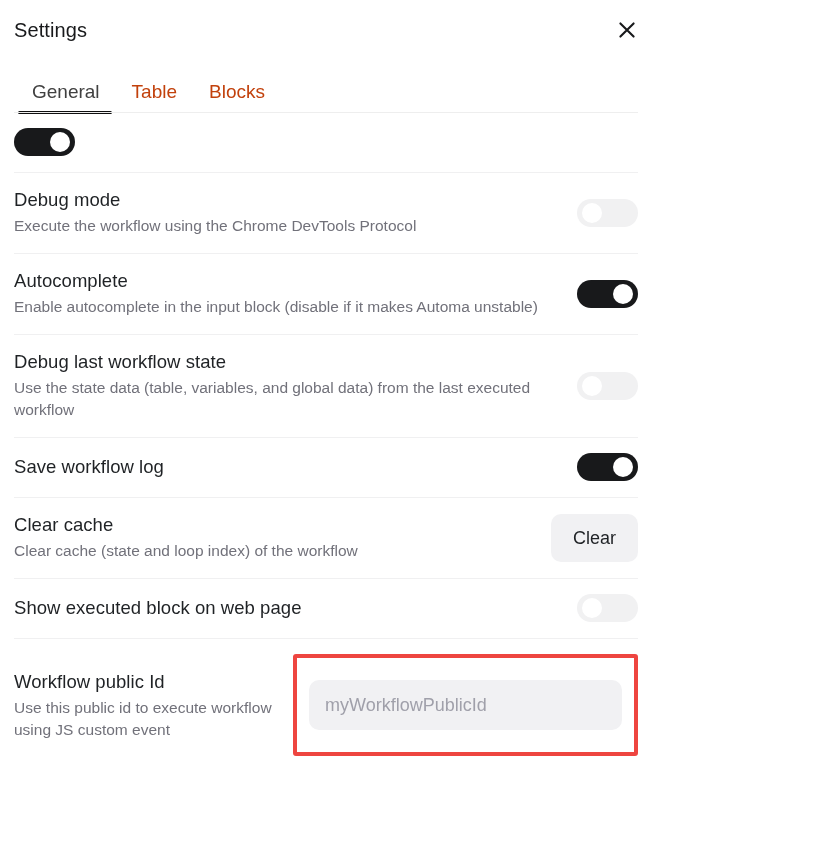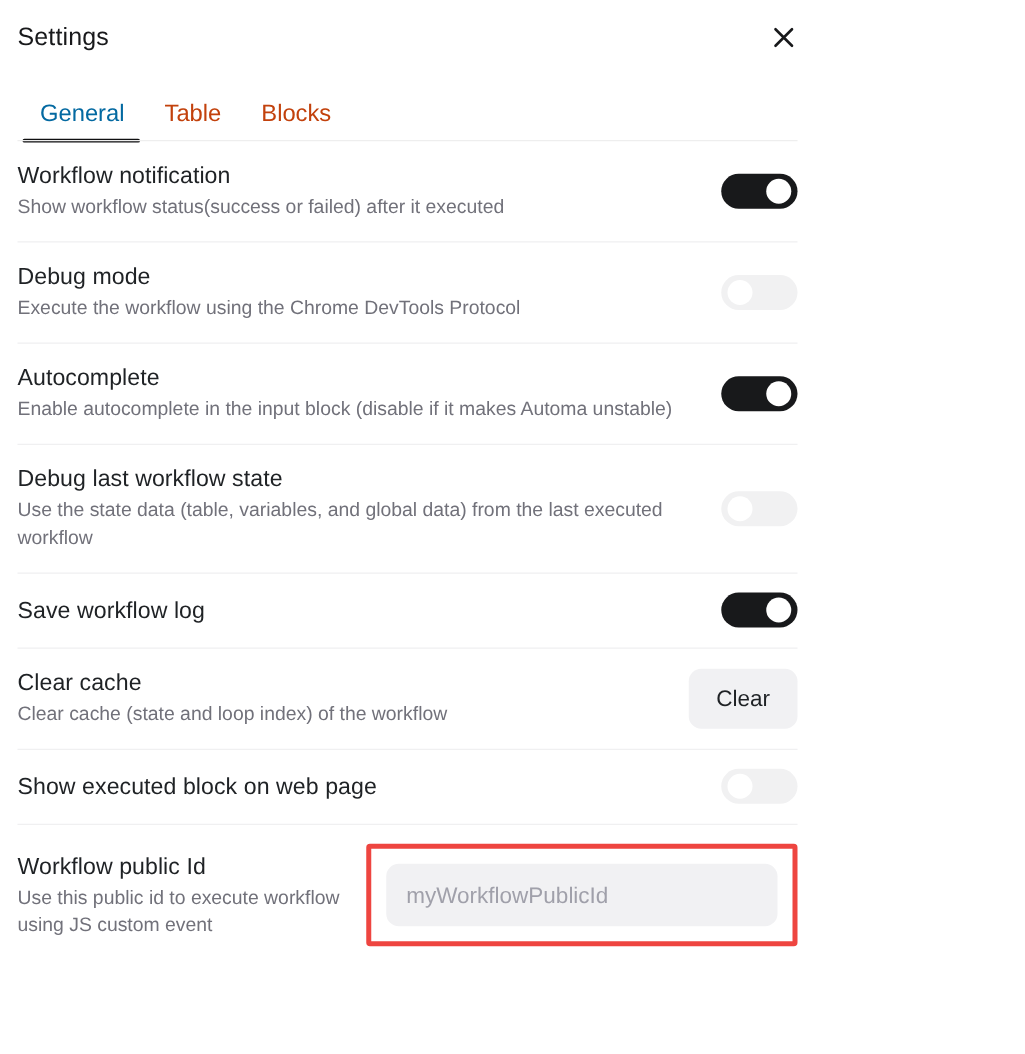--- a/index.html
+++ b/index.html
@@ -74,21 +74,21 @@
     color: #c2410c;
     padding: 0 16px 10px 16px;
     cursor: pointer;
     white-space: nowrap;
     background: none;
     border: none;
     font-family: inherit;
   }
   .tab:first-child { padding-left: 18px; }
   .tab.active {
-    color: #0369a1;
+    color: #404040;
   }
   .tab.active::after {
     content: "";
     position: absolute;
     left: 4px;
     right: 4px;
     bottom: -1px;
     height: 3px;
     background: #0f0f10;
     border-radius: 2px;
@@ -185,21 +185,21 @@
     font-family: inherit;
     line-height: 22px;
     padding: 13px 22px;
     cursor: pointer;
   }
 
   
   .highlight-box {
     border: 4px solid #ee4540;
     border-radius: 3px;
-    padding: 12px 12px;
+    padding: 22px 12px;
     box-sizing: border-box;
     width: 345px;
     display: flex;
     align-items: center;
   }
   .text-input {
     width: 100%;
     background: #f1f1f3;
     border: none;
     border-radius: 10px;
@@ -234,24 +234,20 @@
       <button class="tab active">General</button>
       <button class="tab">Table</button>
       <button class="tab">Blocks</button>
     </div>
     <div class="tabs-rule"></div>
   </div>
 
   <div class="settings-list">
 
     <div class="setting-row">
-      <div class="setting-text">
-        <div class="setting-title">Workflow notification</div>
-        <div class="setting-desc">Show workflow status(success or failed) after it executed</div>
-      </div>
       <div class="setting-control">
         <div class="toggle on">
           <div class="knob"></div>
         </div>
       </div>
     </div>
 
     <div class="setting-row">
       <div class="setting-text">
         <div class="setting-title">Debug mode</div>

